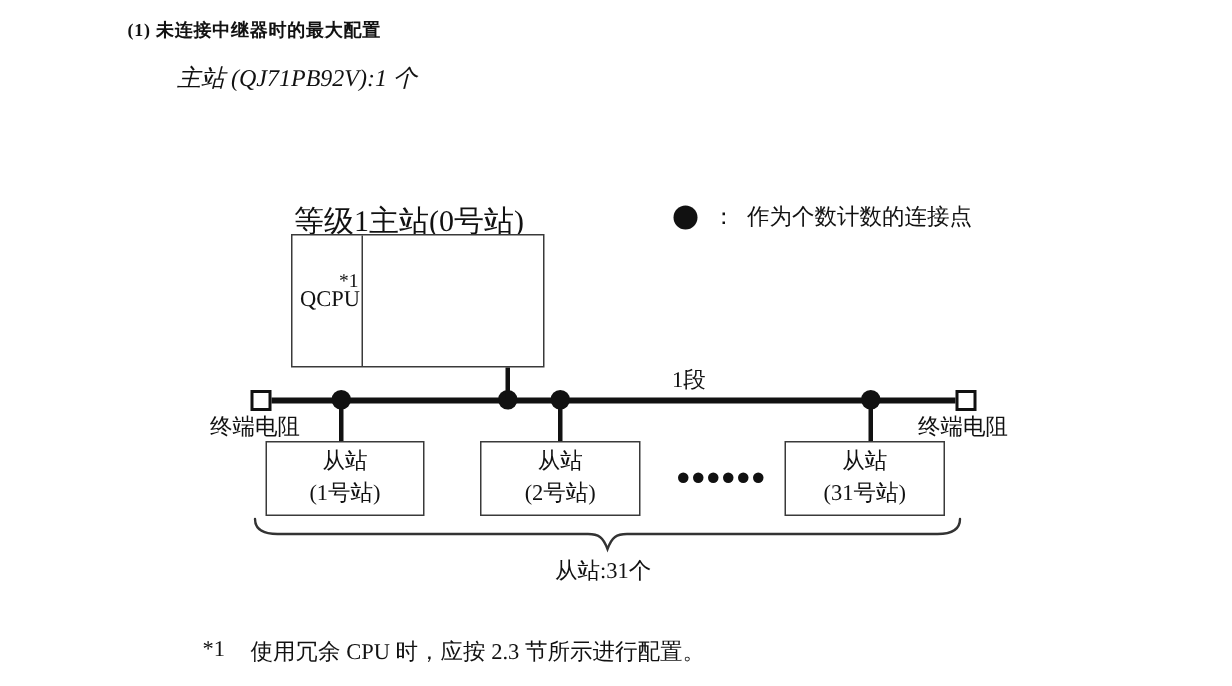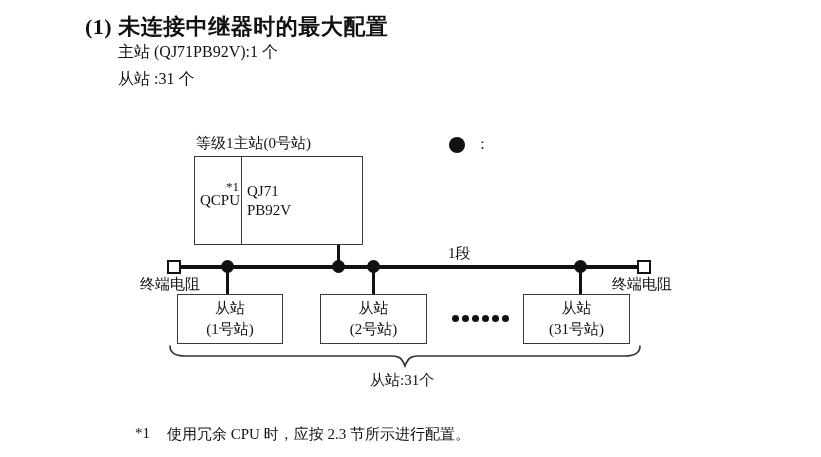--- a/index.html
+++ b/index.html
@@ -8,30 +8,30 @@
     width: 821px;
     height: 457px;
     background: #ffffff;
     color: #111111;
     font-family: "Liberation Serif", serif;
     overflow: hidden;
   }
   .abs { position: absolute; }
   .heading {
     left: 85px; top: 12px;
-    font-size: 22px; font-weight: bold;
+    font-size: 12px; font-weight: bold;
     letter-spacing: 0.5px;
     white-space: nowrap;
     text-align: center;
   }
-  .intro-line { font-size: 16px; white-space: nowrap; }
+  .intro-line { font-size: 16px; white-space: nowrap; font-style: italic; }
   .intro-master { left: 118px; top: 42px; }
   .intro-slave  { left: 118px; top: 69px; }
 
-  .master-label { left: 196px; top: 134px; font-size: 15px; white-space: nowrap; }
+  .master-label { left: 196px; top: 134px; font-size: 20px; white-space: nowrap; }
 
   .master-box {
     left: 194px; top: 156px;
     width: 169px; height: 89px;
     border: 1.5px solid #3a3a3a;
     box-sizing: border-box;
     display: flex;
     background: #ffffff;
   }
   .mcell {
@@ -125,40 +125,34 @@
   .footnote-marker { left: 135px; top: 425px; font-size: 15px; }
   .footnote-text   { left: 167px; top: 425px; font-size: 15px; white-space: nowrap; }
 </style>
 </head>
 <body>
 
 <div class="page">
 
   <div class="abs heading">(1) 未连接中继器时的最大配置</div>
   <div class="abs intro-line intro-master">主站 (QJ71PB92V):1 个</div>
-  <div class="abs intro-line intro-slave">从站 :31 个</div>
 
   <div class="abs master-label">等级1主站(0号站)</div>
 
   <div class="abs master-box">
     <div class="mcell mcell-cpu">
       <span>QCPU</span>
       <span class="cpu-note">*1</span>
     </div>
-    <div class="mcell mcell-module">
-      <span>
-        <span>QJ71</span><br>
-        <span>PB92V</span>
-      </span>
-    </div>
   </div>
 
   <div class="abs legend">
     <span class="legend-dot"></span>
     <span class="legend-colon">：</span>
+    <span>作为个数计数的连接点</span>
   </div>
 
   <div class="abs segment-label">1段</div>
 
   <div class="abs bus-line"></div>
   <div class="abs terminator terminator-left"></div>
   <div class="abs terminator terminator-right"></div>
   <div class="abs terminator-label terminator-label-left">终端电阻</div>
   <div class="abs terminator-label terminator-label-right">终端电阻</div>
 

